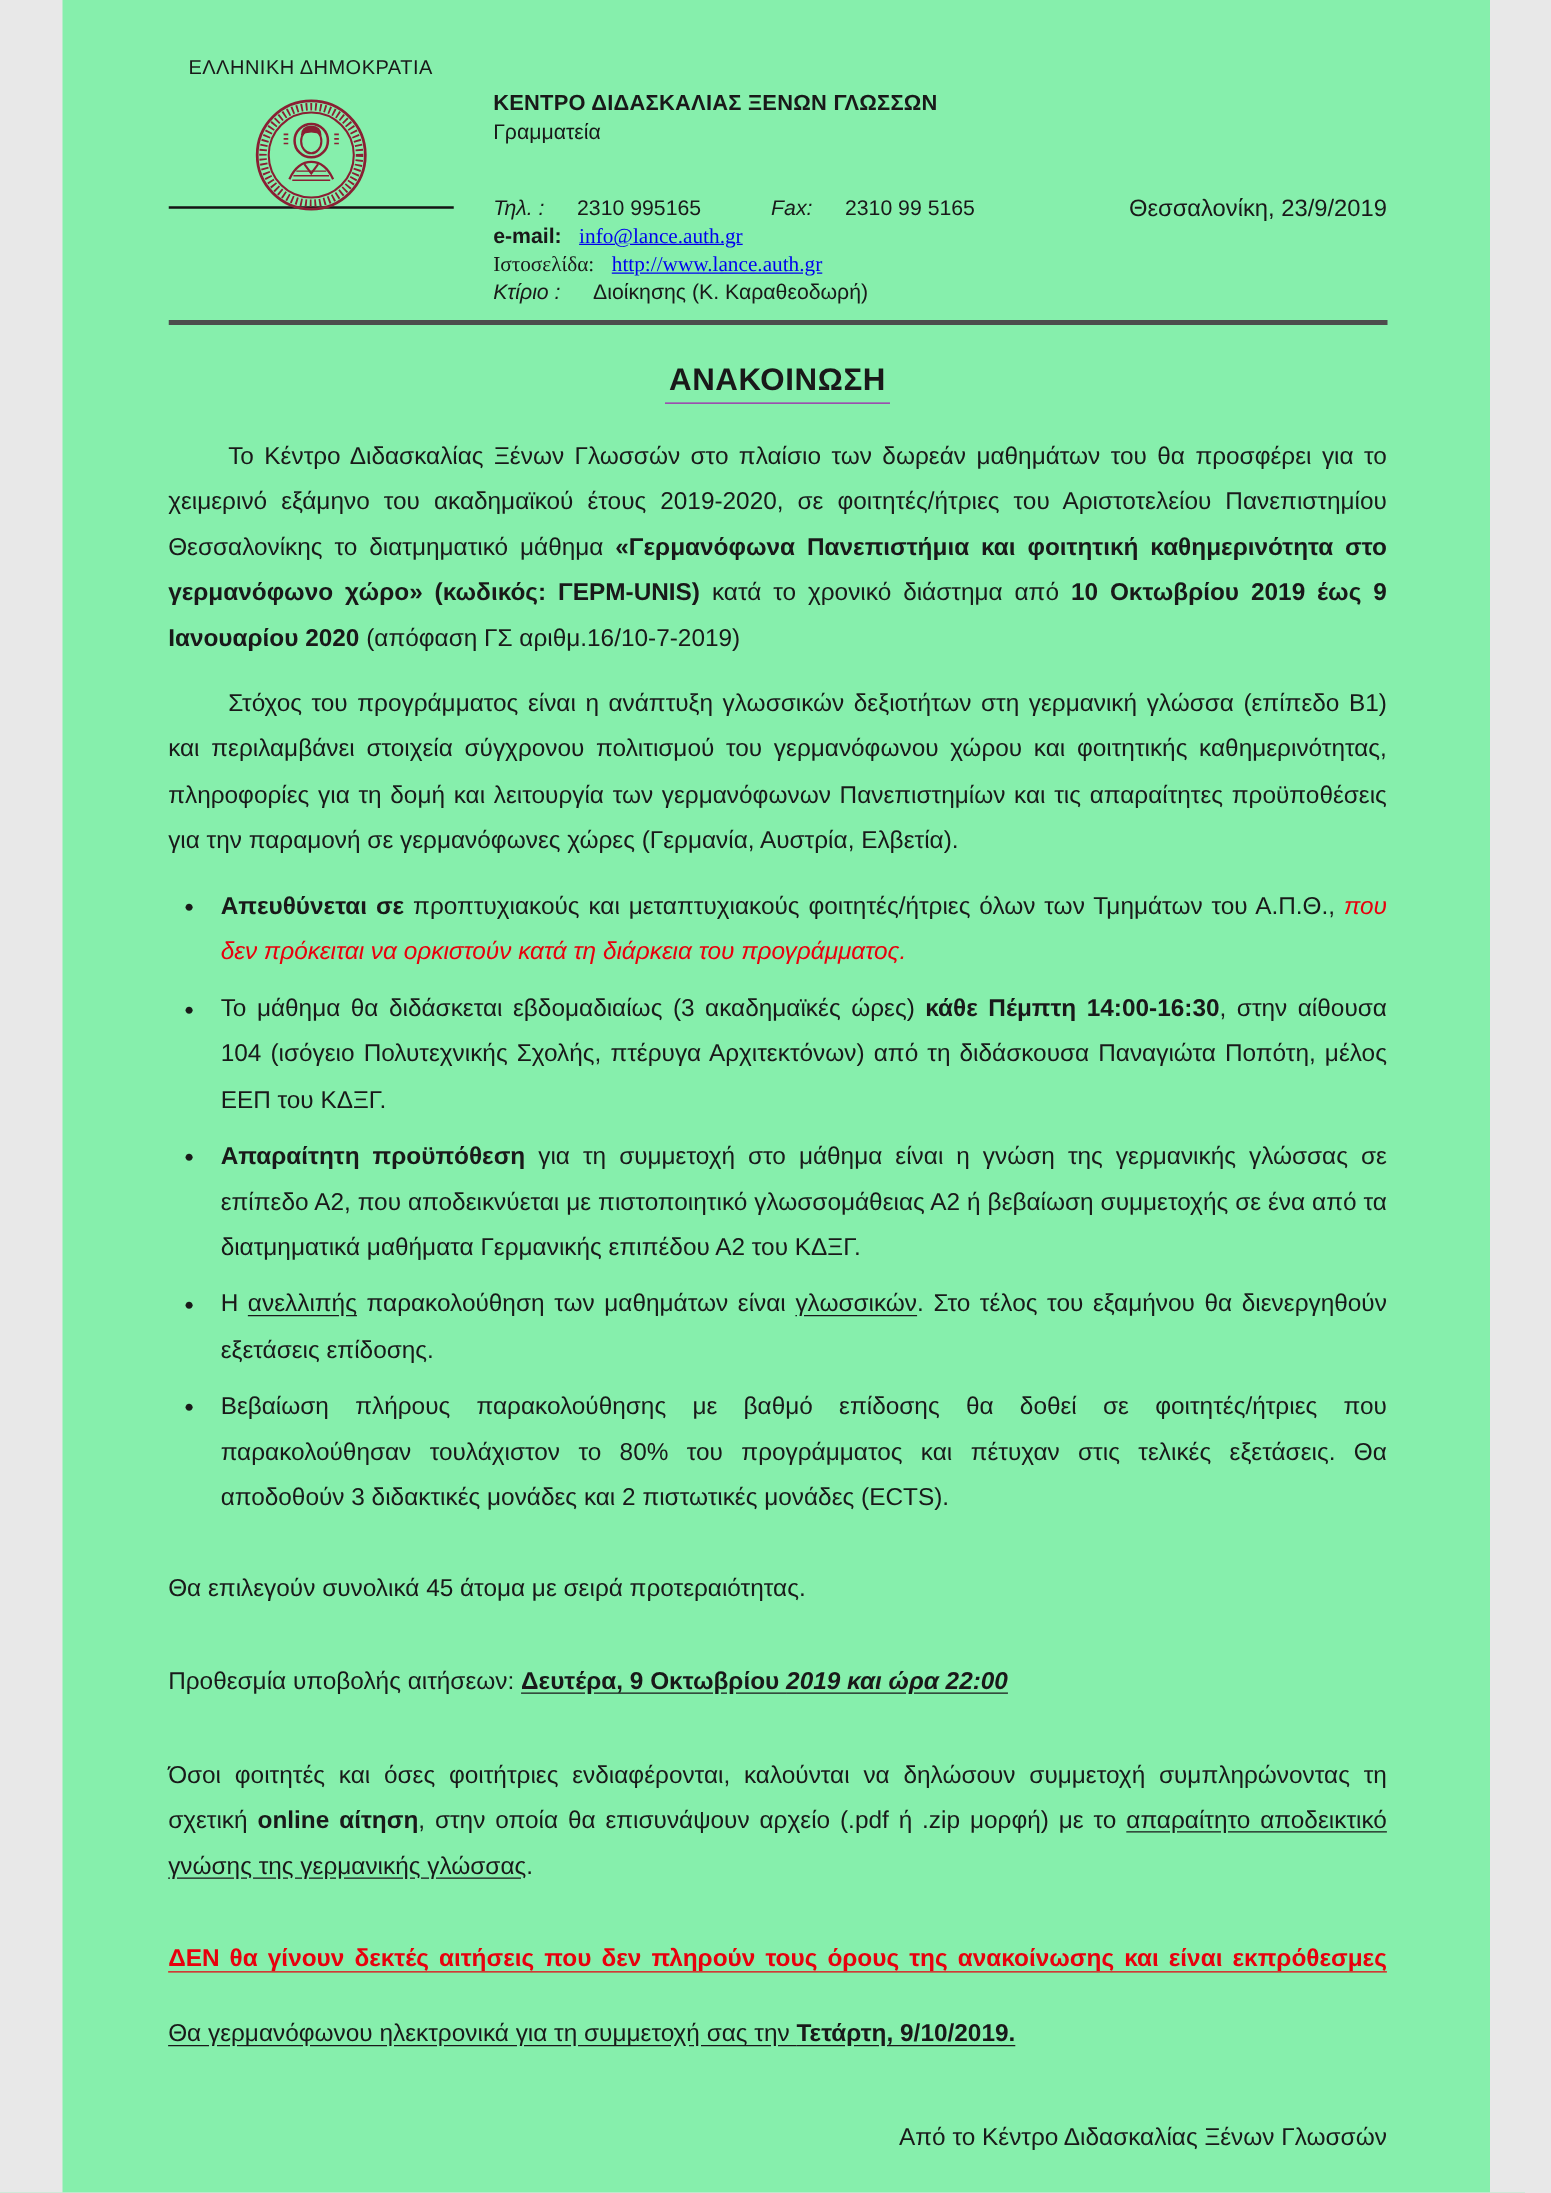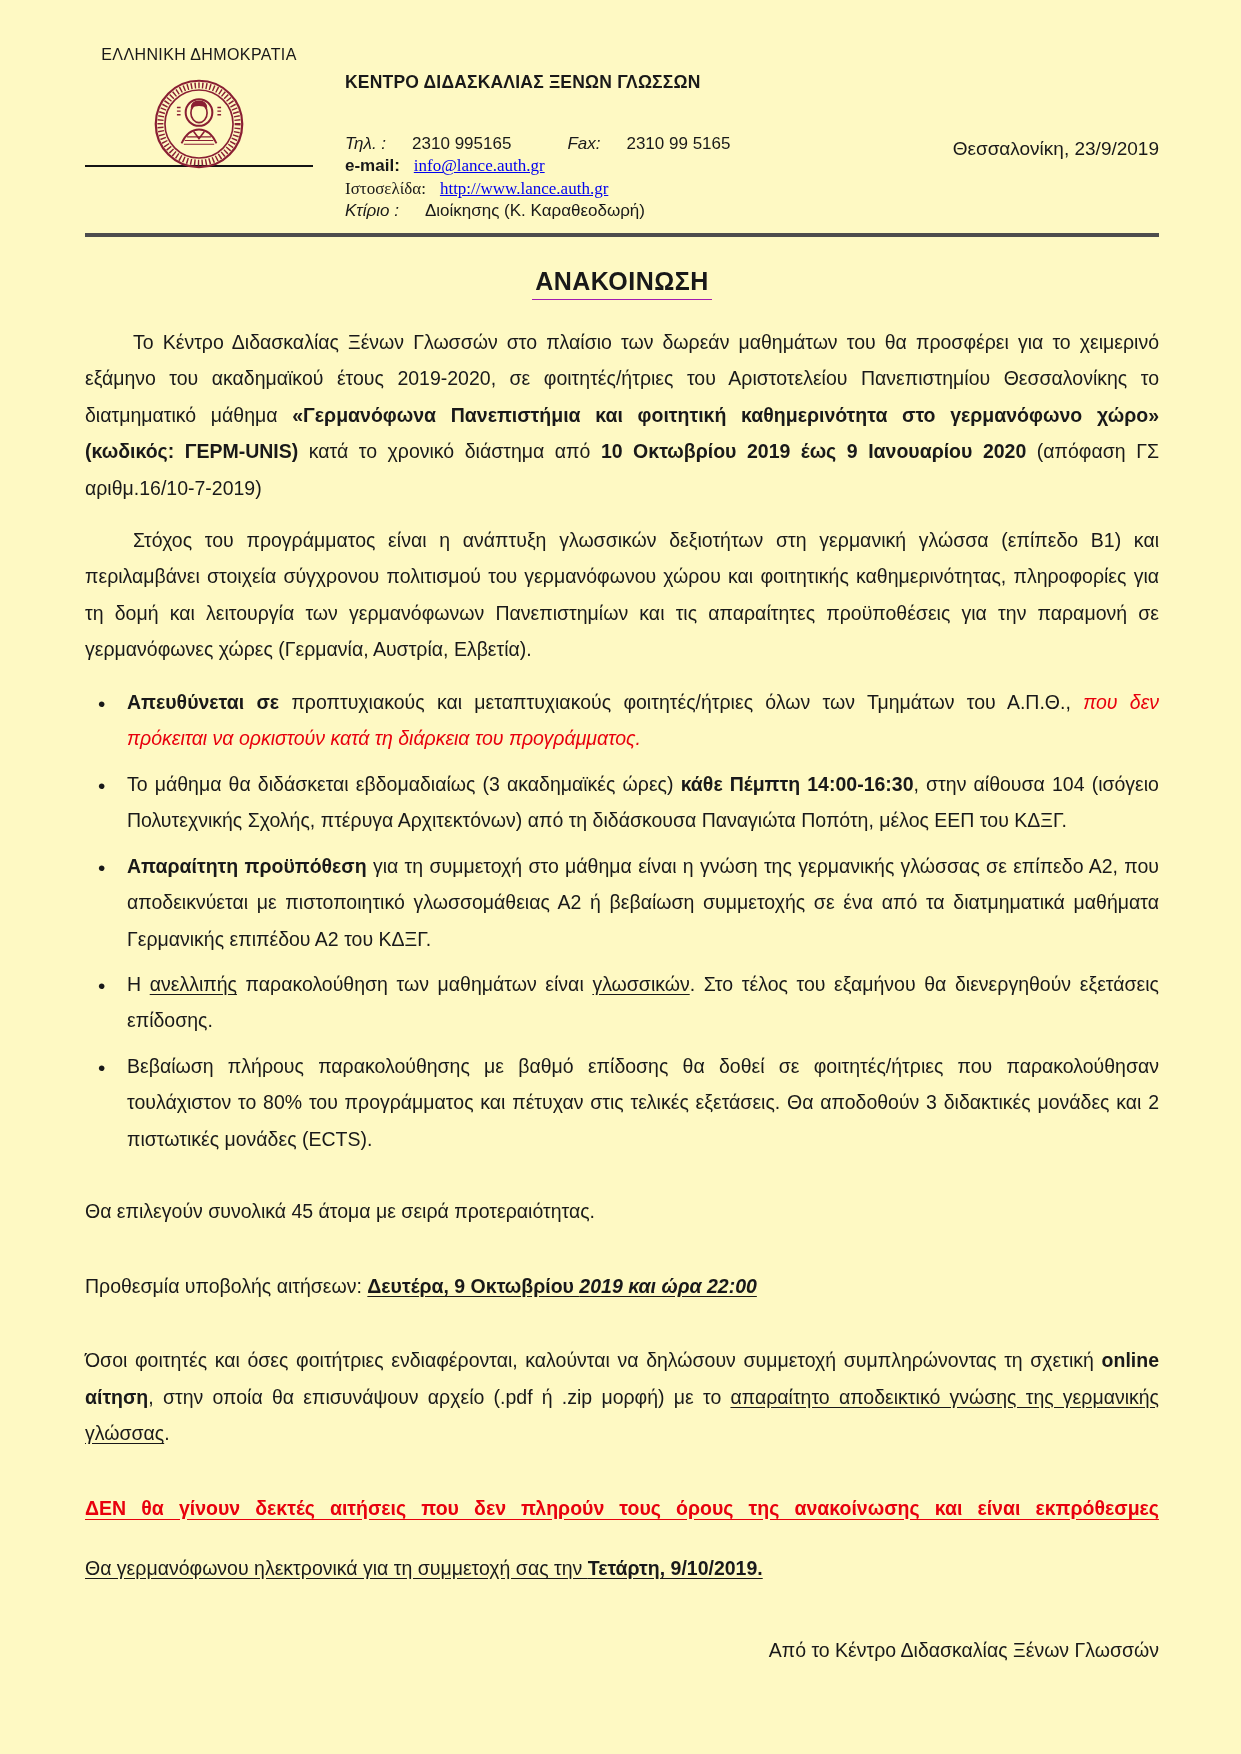--- a/index.html
+++ b/index.html
@@ -1,17 +1,17 @@
 <!DOCTYPE html>
 <html lang="el"><head>
 <meta charset="utf-8">
 <style>
   html,body{margin:0;padding:0;background:#e8e8e8;}
   .page{
-    width:1241px;height:1754px;margin:0 auto;background:#fef9c3;
+    width:1142px;height:1754px;margin:0 auto;background:#86efac;
     box-sizing:border-box;padding:46px 82px 0 85px;position:relative;
     font-family:"Liberation Sans",sans-serif;color:#191919;
   }
   
   .letterhead{display:flex;position:relative;}
   .hleft{width:228px;flex:0 0 228px;text-align:center;}
   .republic{font-size:16px;letter-spacing:.4px;margin-bottom:14px;white-space:nowrap;}
   .seal{display:block;margin:0 auto;width:92px;height:92px;}
   .seal-rule{height:2px;background:#141414;margin:-5px 0 5px 0;}
   .uni-line{font-size:21.5px;letter-spacing:1.6px;line-height:1.22;white-space:nowrap;}
@@ -20,21 +20,21 @@
   .office{font-size:17px;margin-top:3px;}
   .contact{margin-top:40px;font-size:17px;line-height:1.32;}
   .crow{white-space:nowrap;}
   .lbl-i{font-style:italic;}
   .lbl-bi{font-weight:bold;}
   .serif{font-family:"Liberation Serif",serif;}
   .gap-s{display:inline-block;width:26px;}
   .gap-l{display:inline-block;width:56px;}
   .gap-m{display:inline-block;width:14px;}
   .link{color:#0000ee;text-decoration:underline;font-family:"Liberation Serif",serif;cursor:pointer;}
-  .date{position:absolute;top:92px;right:0;font-size:19px;}
+  .date{position:absolute;top:111px;right:0;font-size:19px;}
   .hrule{height:4px;background:#4d4d4d;margin-top:10px;}
   
   .title-wrap{text-align:center;margin:30px 0 24px 0;}
   .title-text{display:inline-block;font-size:25px;font-weight:bold;letter-spacing:.5px;
     border-bottom:1px solid #a21caf;padding:0 3px 3px 3px;}
   .bodytext{font-size:19.5px;line-height:1.87;}
   .para{margin:0 0 16px 0;text-align:justify;text-indent:48px;}
   .heading-u{margin:30px 0 0 0;text-decoration:underline;text-underline-offset:4px;}
   ul.info{list-style:none;margin:12px 0 0 0;padding:0;}
   ul.info li{position:relative;padding-left:42px;margin-top:9px;text-align:justify;}
@@ -71,20 +71,21 @@
           <path d="M44,58 L50,66 L56,58" stroke-width="1.8"></path>
           <path d="M37,64 L63,64 M34.5,68 L65.5,68 M33.5,72 L66.5,72" stroke-width="1.2"></path>
           <path d="M26,32 h4 M26,36 h4 M26,40 h4 M70,32 h4 M70,36 h4 M70,40 h4" stroke-width="1.5"></path>
         </g>
       </svg>
       <div class="seal-rule"></div>
     </div>
 
     <div class="hright">
       <div class="dept">ΚΕΝΤΡΟ ΔΙΔΑΣΚΑΛΙΑΣ ΞΕΝΩΝ ΓΛΩΣΣΩΝ</div>
+      <div class="office">Γραμματεία</div>
       <div class="contact">
         <div class="crow">
           <span class="lbl-i">Τηλ. :</span><span class="gap-s"></span><span>2310 995165</span><span class="gap-l"></span><span class="lbl-i">Fax:</span><span class="gap-s"></span><span>2310 99 5165</span>
         </div>
         <div class="crow">
           <span class="lbl-bi">e-mail:</span><span class="gap-m"></span><a class="link">info@lance.auth.gr</a>
         </div>
         <div class="crow">
           <span class="serif">Ιστοσελίδα:</span><span class="gap-m"></span><a class="link">http://www.lance.auth.gr</a>
         </div>

